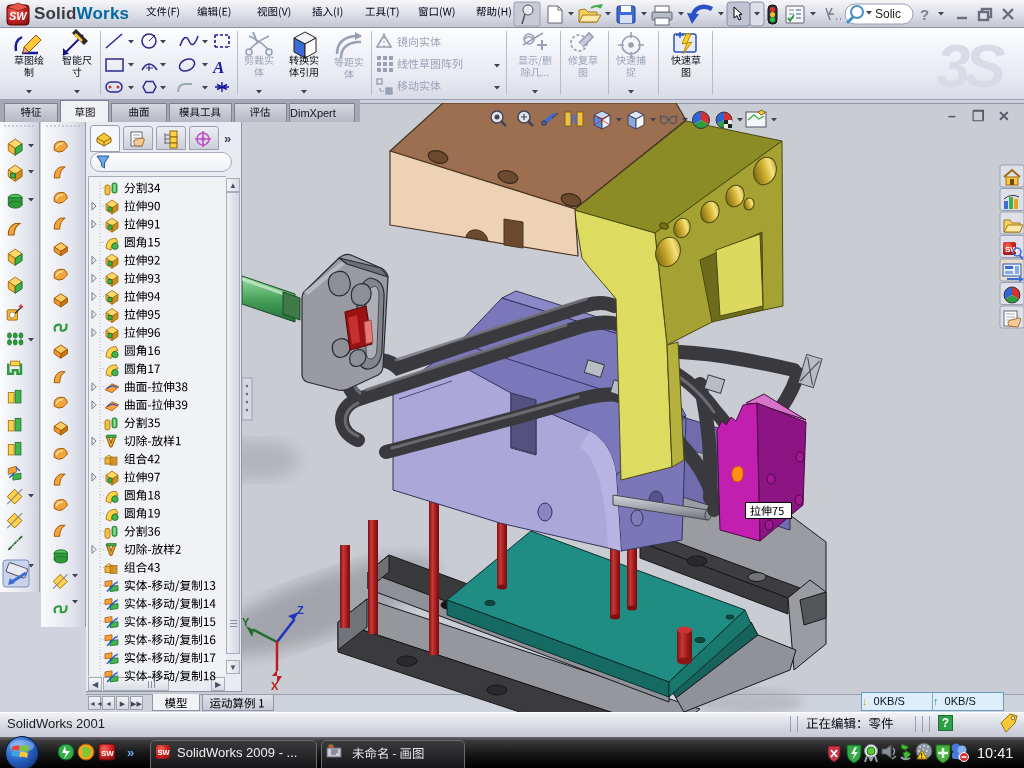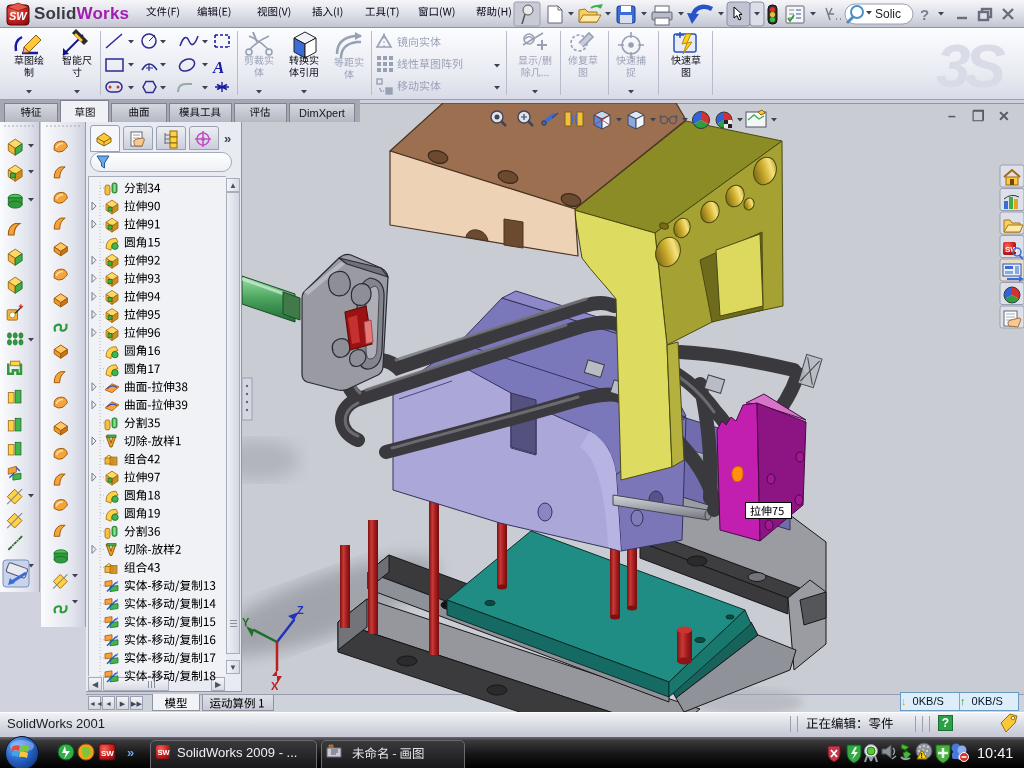--- a/index.html
+++ b/index.html
@@ -1,18 +1,18 @@
 <!DOCTYPE html>
 <html><head><meta charset="utf-8"><style>
 *{margin:0;padding:0;box-sizing:border-box}
 html,body{width:1024px;height:768px;overflow:hidden;font-family:"Liberation Sans",sans-serif;background:#c9ccd3}
 .abs{position:absolute}
 #titlebar{left:0;top:0;width:1024px;height:28px;background:linear-gradient(#f6f6f9,#dcdee7 55%,#c3c5d2);border-bottom:1px solid #8f93a5}
 #logotxt{left:34px;top:4px;font-size:17px;font-weight:bold;letter-spacing:.2px;color:#3a3a40}
-#logotxt span{color:#a21caf}
+#logotxt span{color:#0369a1}
 #toolbar2{left:0;top:28px;width:1024px;height:72px;background:linear-gradient(#fcfdff,#e7e9f1 70%,#d8dbe7);border-bottom:1px solid #9ba0b4}
 #tabstrip{left:0;top:100px;width:360px;height:22px;background:#a7a9b2}
 #tabedge{left:0;top:100px;width:1024px;height:4px;background:#ced1db;border-bottom:1px solid #8f93a5}
 #vp{left:0;top:104px;width:1024px;height:608px;background:#c9ccd3}
 .ctab{position:absolute;top:103px;height:19px;background:linear-gradient(#d6d8e0,#b5b8c2);border:1px solid #7e8292;border-bottom:none}
 .ctab.act{top:100px;height:22px;background:#f0f1f5}
 #dstxt{left:936px;top:30px;font-size:62px;font-style:italic;font-weight:bold;color:#d9dce6;letter-spacing:-6px}
 
 #lcolA{left:0;top:122px;width:40px;height:470px;background:linear-gradient(90deg,#fafbfd,#e3e5ee 70%,#cdd0dd);border-right:1px solid #989dae}
 #lcolB{left:41px;top:122px;width:45px;height:505px;background:linear-gradient(90deg,#fafbfd,#e3e5ee 70%,#cdd0dd);border-right:1px solid #989dae}
@@ -29,42 +29,42 @@
 
 #mtabstrip{left:86px;top:694px;width:938px;height:18px;background:#ced2da;border-top:1px solid #999eae}
 .navb{position:absolute;top:696px;width:13px;height:14px;background:linear-gradient(#f2f3f6,#d4d7e0);border:1px solid #9aa0b0;font-size:7px;color:#445;text-align:center;line-height:13px}
 #mtab1{left:152px;top:694px;width:48px;height:17px;background:#f2f3f6;border:1px solid #8f94a5;border-top:none}
 #mtab2{left:202px;top:695px;width:72px;height:16px;background:linear-gradient(#dfe1e8,#c6c9d4);border:1px solid #8f94a5;border-top:none}
 
 #statusbar{left:0;top:712px;width:1024px;height:25px;background:linear-gradient(#f2f3f7,#d4d7e0 60%,#c6c9d5);border-top:1px solid #fff}
 #statustxt{left:7px;top:716px;font-size:13px;color:#1a1a22}
 .ssep{position:absolute;top:716px;width:1px;height:16px;background:#9aa0b0}
 
-#net{left:900px;top:692px;width:119px;height:19px;background:#ddeefa;border:1px solid #6a9cc0;display:flex;z-index:6}
+#net{left:861px;top:692px;width:143px;height:19px;background:#ddeefa;border:1px solid #6a9cc0;display:flex;z-index:6}
 #net div{flex:1;font-size:11px;color:#05152a;line-height:17px}
 
 #taskbar{left:0;top:737px;width:1024px;height:31px;background:linear-gradient(#6a6a6e,#3a3a3c 12%,#161617 55%,#000)}
 .tbtn{position:absolute;top:740px;height:41px;background:linear-gradient(#3a3a3c,#1c1c1e 60%,#101012);border:1px solid #6a6a70;border-radius:5px;color:#f0f0f2;font-size:13px}
 #clock{left:977px;top:745px;color:#f4f4f6;font-size:14.5px;z-index:6}
 #tooltip{left:745px;top:502px;width:47px;height:17px;background:#fff;border:1px solid #000;z-index:6}
 .wctl{position:absolute;top:108px;font-size:14px;color:#555a66;font-weight:bold;z-index:6}
 </style></head><body>
 <div class="abs" id="vp"></div>
 <div class="abs" id="titlebar"></div>
 <div class="abs" id="logotxt">Solid<span>Works</span></div>
 <div class="abs" id="toolbar2"></div>
 <div class="abs" id="dstxt">3S</div>
 <div class="abs" id="tabedge"></div>
 <div class="abs" id="tabstrip"></div>
 <div class="ctab" style="left:4px;width:54px"></div>
 <div class="ctab act" style="left:60px;width:49px"></div>
 <div class="ctab" style="left:111px;width:56px"></div>
 <div class="ctab" style="left:169px;width:63px"></div>
 <div class="ctab" style="left:234px;width:53px"></div>
-<div class="ctab" style="left:289px;width:66px;text-align:center;font-size:11px;color:#15151e;line-height:18px">DimXpert</div>
+<div class="ctab" style="left:289px;width:66px;font-size:11px;color:#15151e;line-height:18px">DimXpert</div>
 <div class="abs" style="left:0;top:588px;width:86px;height:124px;background:#d0d3dd"></div>
 <div class="abs" id="lcolA"></div>
 <div class="abs" id="lcolB"></div>
 <div class="abs" id="fpanel"></div>
 <div class="ptab" style="left:90px;top:126px"></div>
 <div class="ptab act" style="left:90px;top:125px;height:27px"></div>
 <div class="ptab" style="left:123px;top:126px"></div>
 <div class="ptab" style="left:156px;top:126px"></div>
 <div class="ptab" style="left:189px;top:126px"></div>
 <div class="abs" style="left:224px;top:131px;font-size:13px;color:#3c4254;font-weight:bold">»</div>

